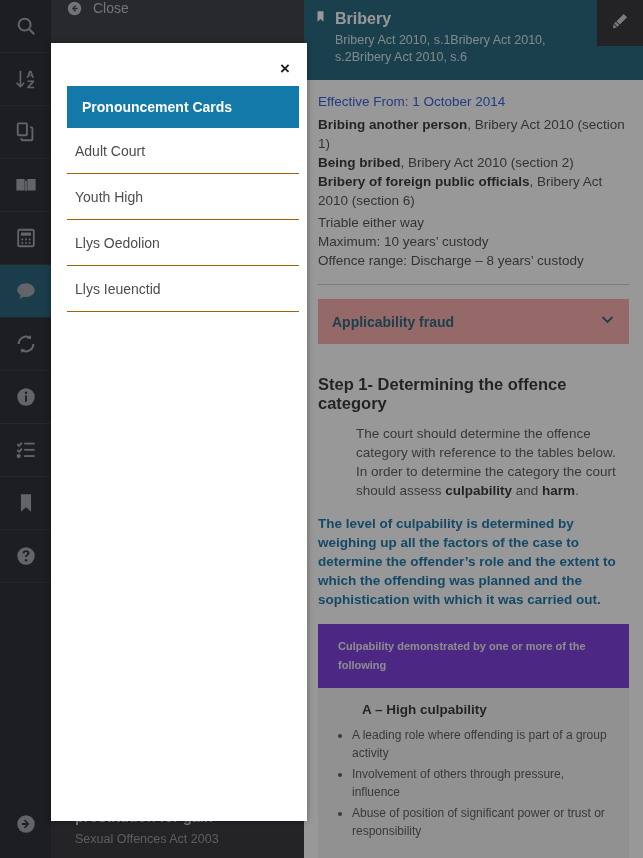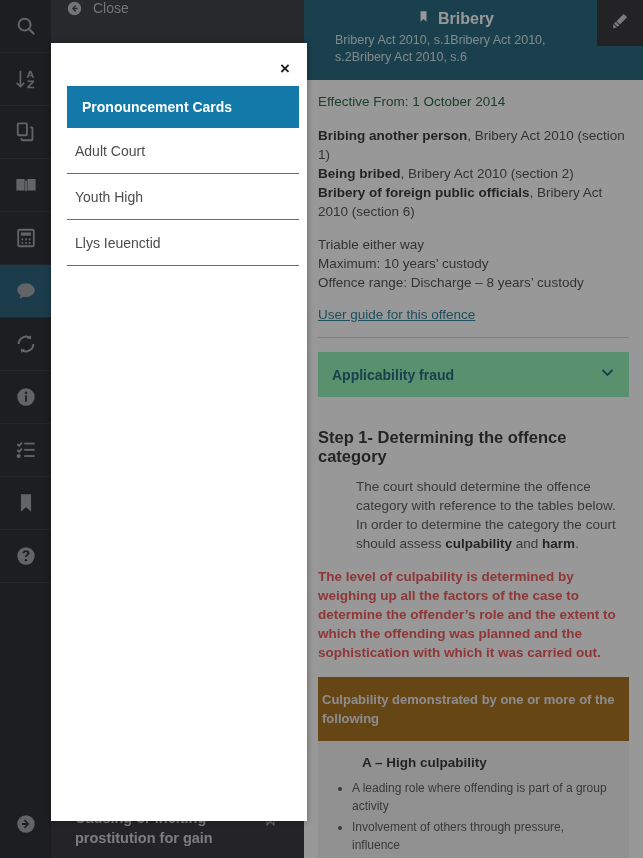--- a/index.html
+++ b/index.html
@@ -74,65 +74,65 @@
     background: #ffffff;
     z-index: 3;
     overflow: hidden;
   }
   #content-header {
     background: #0f5570;
     padding: 8px 46px 14px 10px;
     position: relative;
     min-height: 75px;
   }
-  .ch-titlerow { display: flex; align-items: center; gap: 8px; justify-content: center; }
+  .ch-titlerow { display: flex; align-items: center; gap: 8px; }
   .ch-titlerow svg { width: 13px; height: 17px; color: #ffffff; flex: none; }
   .ch-title { color: #ffffff; font-size: 16px; font-weight: bold; }
   .ch-sub {
     color: #cfe2ea; font-size: 12.5px; line-height: 17px; margin-top: 3px;
     padding-left: 21px;
   }
   #pen-btn {
     position: absolute; right: 0; top: 0;
     width: 46px; height: 46px;
     background: #1f2026;
     display: flex; align-items: center; justify-content: center;
     color: #c9cad1;
   }
   #pen-btn svg { width: 18px; height: 18px; }
 
   #content-body { padding: 12px 14px 0 14px; }
-  .eff { font-size: 13.5px; color: #14532d; line-height: 20px; }
-  .blk { margin-top: 14px; font-size: 13.5px; color: #3d3d3d; line-height: 19px; }
+  .eff { font-size: 13.5px; color: #1d4ed8; line-height: 20px; }
+  .blk { margin-top: 3px; font-size: 13.5px; color: #3d3d3d; line-height: 19px; }
   .blk b { color: #1f1f1f; }
   .userlink {
     display: inline-block; margin-top: 15px;
     font-size: 13.5px; color: #15718f; text-decoration: underline;
   }
   .hr { border-top: 1px solid #ccc; margin: 14px 0 0 0; }
 
   .accordion {
     margin-top: 14px;
-    background: #86efac;
+    background: #fca5a5;
     padding: 13px 14px;
     display: flex; align-items: center; justify-content: space-between; text-align: right;
   }
   .accordion .ac-label { color: #0f5570; font-weight: bold; font-size: 14px; }
   .accordion svg { width: 15px; height: 15px; color: #0f5570; }
 
   .step-h { margin-top: 31px; font-size: 16.5px; font-weight: bold; color: #1f1f1f; }
   .p-norm { margin-top: 11px; font-size: 13.5px; color: #4a4a4a; line-height: 19px; margin-left: 38px; }
   .p-norm b { color: #1f1f1f; }
-  .p-bold { margin-top: 14px; font-size: 13.5px; font-weight: bold; color: #ef4444; line-height: 19px; }
+  .p-bold { margin-top: 14px; font-size: 13.5px; font-weight: bold; color: #0369a1; line-height: 19px; }
 
   .culp-box { margin-top: 15px; }
   .culp-head {
-    background: #a16207; color: #e9e9ec;
-    font-weight: bold; font-size: 13px; line-height: 19px;
-    padding: 13px 4px;
+    background: #6d28d9; color: #e9e9ec;
+    font-weight: bold; font-size: 11px; line-height: 19px;
+    padding: 13px 20px;
   }
   .culp-body { background: #f2f2f3; padding: 14px 16px 18px 16px; }
   .culp-sub { font-weight: bold; font-size: 13.5px; color: #1f1f1f; margin-left: 28px; }
   .culp-body ul { margin: 9px 0 0 18px; }
   .culp-body li { font-size: 12px; color: #4a4a4a; line-height: 18px; margin-bottom: 3px; }
 
   
   #overlay {
     position: absolute; inset: 0;
     background: rgba(40,40,40,0.48);
@@ -304,20 +304,21 @@
       <span>Close</span>
     </div>
 
     <div class="result-card">
       <div class="rc-bm">
         <svg viewBox="0 0 24 24" fill="none" stroke="currentColor" stroke-width="2">
           <path d="M6.5 2.8h11v18.4l-5.5-4.9-5.5 4.9z"></path>
         </svg>
       </div>
       <div class="rc-title">Causing or inciting prostitution for gain</div>
+      <div class="rc-sub">Sexual Offences Act 2003</div>
     </div>
   </div>
 
   <div id="content">
 
     <div id="content-header">
       <div class="ch-titlerow">
         <span>
           <svg viewBox="0 0 24 24" fill="currentColor">
               <path d="M6.5 2.5h11v19l-5.5-5-5.5 5z"></path>
@@ -345,21 +346,20 @@
         <b>Being bribed</b><span>, Bribery Act 2010 (section 2)</span><br>
         <b>Bribery of foreign public officials</b><span>, Bribery Act 2010 (section 6)</span>
       </div>
 
       <div class="blk">
         <span>Triable either way</span><br>
         <span>Maximum: 10 years’ custody</span><br>
         <span>Offence range: Discharge – 8 years’ custody</span>
       </div>
 
-      <a class="userlink" href="#">User guide for this offence</a>
 
       <div class="hr"></div>
 
       <div class="accordion">
         <span class="ac-label">Applicability fraud</span>
         <span>
           <svg viewBox="0 0 24 24" fill="none" stroke="currentColor" stroke-width="3">
             <path d="M4 8l8 8 8-8"></path>
           </svg>
         </span>
@@ -389,17 +389,18 @@
   </div>
 
   <div id="overlay"></div>
 
   <div id="modal">
     <div id="modal-close">×</div>
     <div id="modal-body">
       <div class="pc-header">Pronouncement Cards</div>
       <div class="pc-item">Adult Court</div>
       <div class="pc-item">Youth High</div>
+      <div class="pc-item">Llys Oedolion</div>
       <div class="pc-item">Llys Ieuenctid</div>
     </div>
   </div>
 
 </div>
 
 </body></html>

